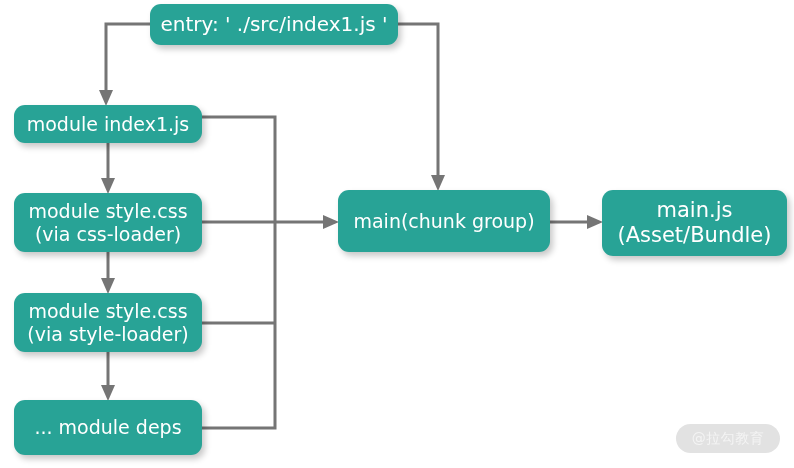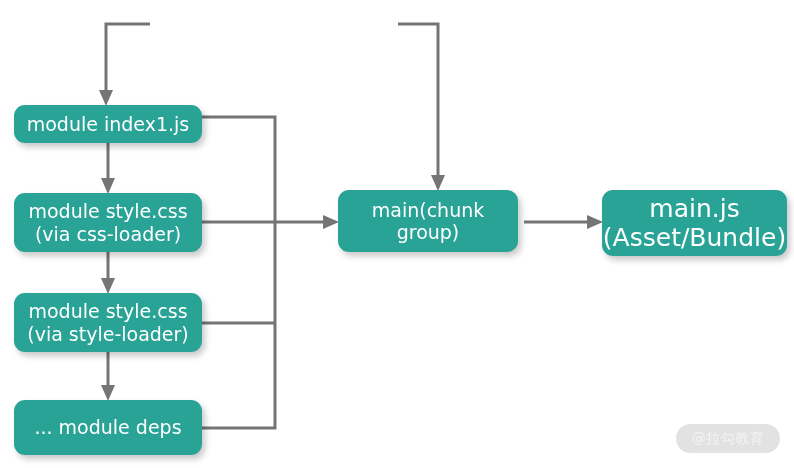--- a/index.html
+++ b/index.html
@@ -35,22 +35,22 @@
     padding: 0 8px;
     white-space: pre-line;
   }
 
   
   #node-entry      { left: 150px; top: 4px;   width: 248px; height: 41px; font-size: 20px; }
   #node-index      { left: 14px;  top: 105px; width: 188px; height: 38px; font-size: 19px; }
   #node-cssloader  { left: 14px;  top: 193px; width: 188px; height: 59px; font-size: 19px; }
   #node-styleloader{ left: 14px;  top: 293px; width: 188px; height: 59px; font-size: 19px; }
   #node-otherdeps  { left: 14px;  top: 400px; width: 188px; height: 55px; font-size: 19px; }
-  #node-chunkgroup { left: 338px; top: 190px; width: 180px; height: 62px; font-size: 19px; }
-  #node-mainjs     { left: 602px; top: 190px; width: 185px; height: 66px; font-size: 25px; }
+  #node-chunkgroup { left: 338px; top: 190px; width: 212px; height: 62px; font-size: 19px; }
+  #node-mainjs     { left: 602px; top: 190px; width: 185px; height: 66px; font-size: 21px; }
 
   
   #wires {
     position: absolute;
     left: 0;
     top: 0;
     width: 794px;
     height: 468px;
     z-index: 1;
     pointer-events: none;
@@ -111,20 +111,23 @@
 
     <path class="wire" d="M 202 323 L 275 323"></path>
 
     <path class="wire" d="M 202 222 L 329 222"></path>
     <polygon class="arrowhead" points="339,222 323,215 323,229"></polygon>
 
     <path class="wire" d="M 524 222 L 593 222"></path>
     <polygon class="arrowhead" points="603,222 587,215 587,229"></polygon>
   </svg>
 
+  <div class="node" id="node-entry">
+    <span class="label">entry: ' ./src/index1.js '</span>
+  </div>
 
   <div class="node" id="node-index">
     <span class="label">module index1.js</span>
   </div>
 
   <div class="node" id="node-cssloader">
     <span class="label">module style.css
 (via css-loader)</span>
   </div>
 

